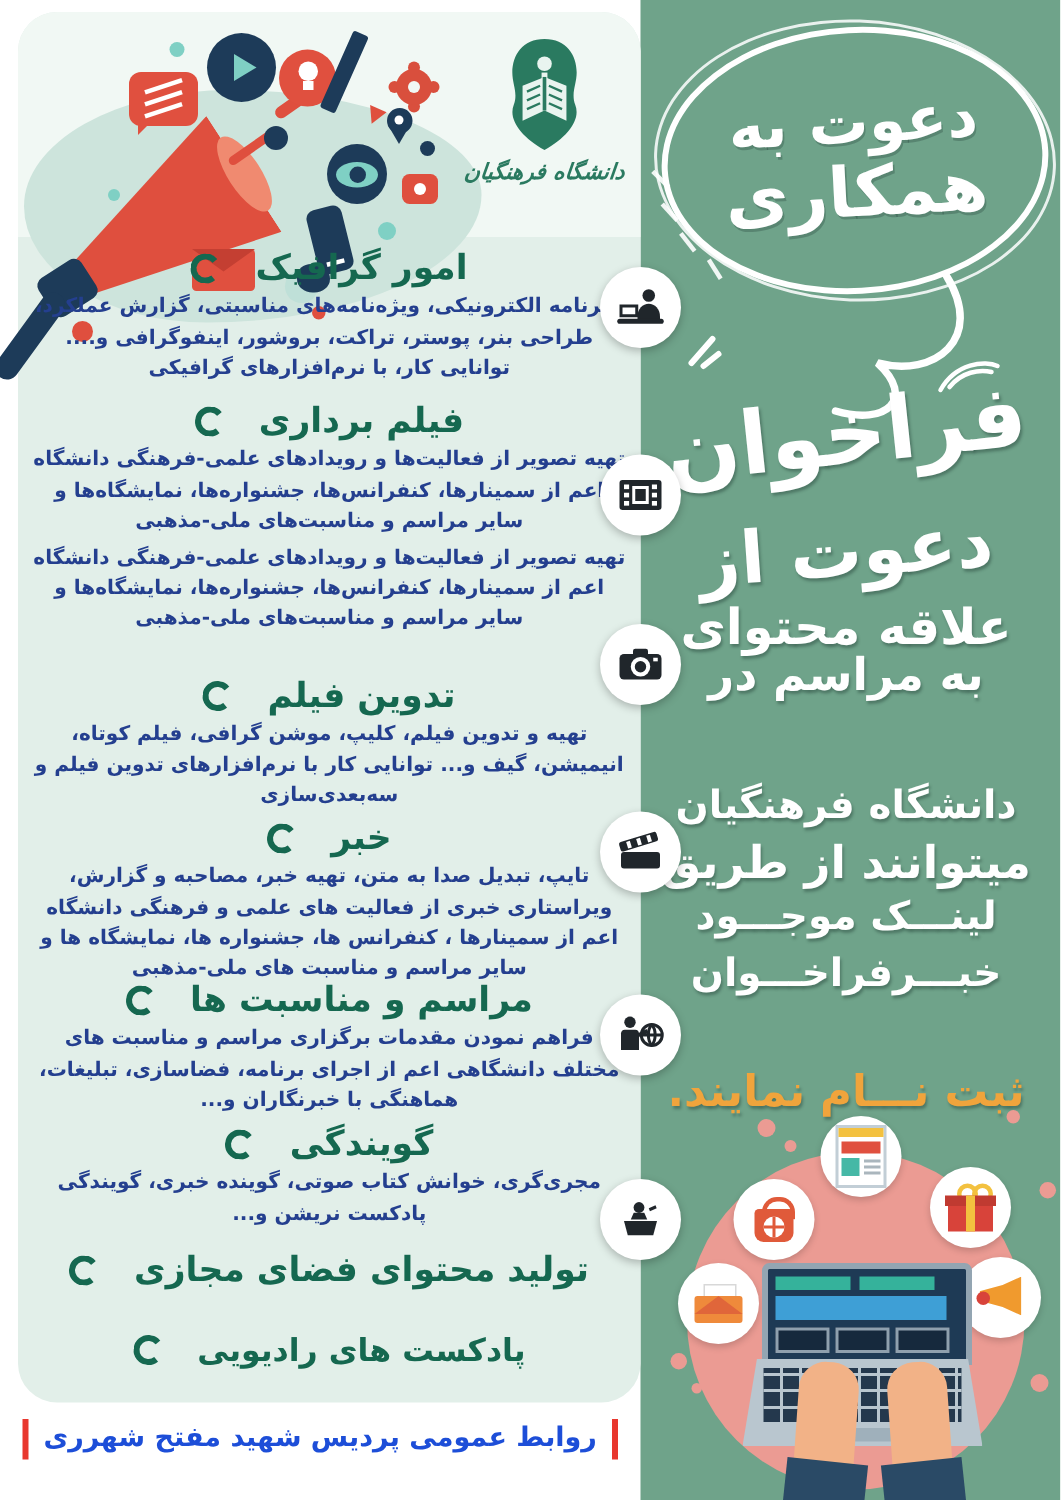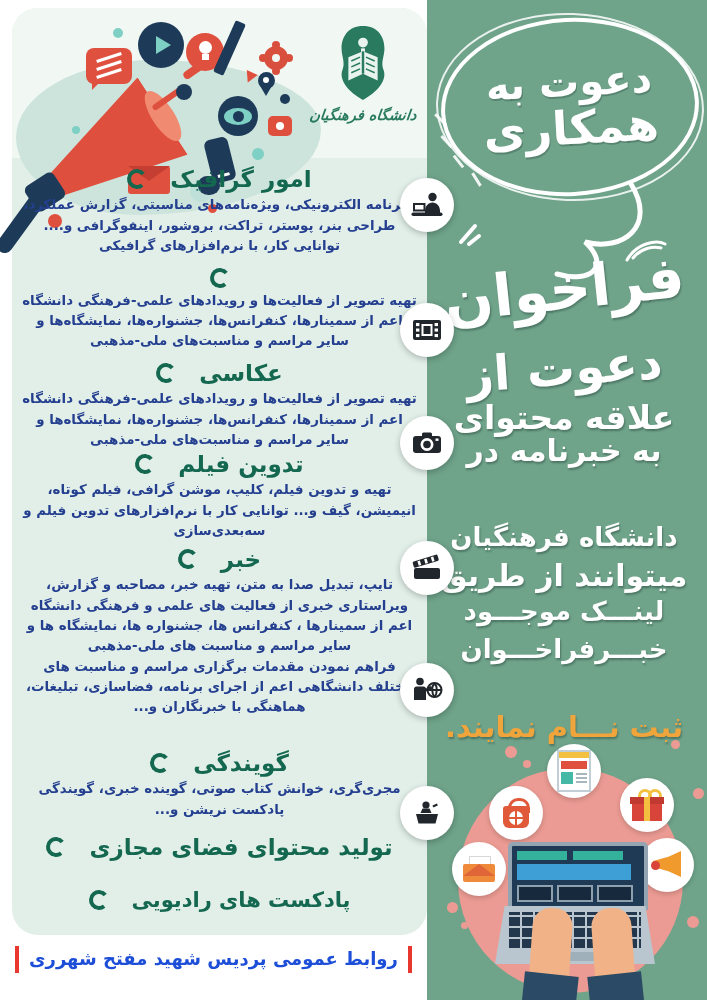--- a/index.html
+++ b/index.html
@@ -79,21 +79,21 @@
     <svg class="abs" style="left:28px;top:214px" width="50" height="34" viewBox="0 0 50 34">
       <path d="M6 28 L20 12 M14 30 L24 22" stroke="#fff" stroke-width="4" fill="none" stroke-linecap="round"></path>
     </svg>
     <svg class="abs" style="left:196px;top:236px" width="46" height="28" viewBox="0 0 46 28">
       <path d="M4 24 C14 6 34 4 42 8 M10 22 C18 12 30 10 38 12" stroke="#fff" stroke-width="3" fill="none" stroke-linecap="round"></path>
     </svg>
 
     <div class="cl" style="top:255px;font-size:58px;transform:rotate(-6deg)">فراخوان</div>
     <div class="cl" style="top:340px;font-size:48px;transform:rotate(-4deg)">دعوت از</div>
     <div class="cl" style="top:398px;font-size:33px">علاقه محتوای</div>
-    <div class="cl" style="top:433px;font-size:30px">به خبرنامه در</div>
+    <div class="cl" style="top:433px;font-size:30px">به مراسم در</div>
     <div class="cl" style="top:522px;font-size:26px">دانشگاه فرهنگیان</div>
     <div class="cl" style="top:558px;font-size:30px">میتوانند از طریق</div>
     <div class="cl" style="top:596px;font-size:26px">لینـــک موجـــود</div>
     <div class="cl" style="top:634px;font-size:26px">خبـــرفراخـــوان</div>
     <div class="cl orange" style="top:710px;font-size:29px">ثبت نـــام نمایند.</div>
 
     <div class="abs dot" style="left:31px;top:768px;width:225px;height:225px;background:#eb9b93;z-index:1"></div>
     <span class="abs dot" style="left:78px;top:746px;width:12px;height:12px;background:#eb9b93"></span>
     <span class="abs dot" style="left:96px;top:760px;width:8px;height:8px;background:#eb9b93"></span>
     <span class="abs dot" style="left:244px;top:740px;width:9px;height:9px;background:#eb9b93"></span>
@@ -237,46 +237,47 @@
 
     <div class="sec" style="top:158px">
       <div class="sec-h">
           <span>امور گرافیک</span>
           <span class="c-mark"></span>
         </div>
       <div class="sec-b">خبرنامه الکترونیکی، ویژه‌نامه‌های مناسبتی، گزارش عملکرد، طراحی بنر، پوستر، تراکت، بروشور، اینفوگرافی و.... توانایی کار، با نرم‌افزارهای گرافیکی</div>
     </div>
     <div class="sec" style="top:260px">
       <div class="sec-h">
+          <span>فیلم برداری</span>
           <span class="c-mark"></span>
         </div>
       <div class="sec-b">تهیه تصویر از فعالیت‌ها و رویدادهای علمی-فرهنگی دانشگاه اعم از سمینارها، کنفرانس‌ها، جشنواره‌ها، نمایشگاه‌ها و سایر مراسم و مناسبت‌های ملی-مذهبی</div>
     </div>
     <div class="sec" style="top:352px">
-      <div class="sec-h">
-          <span>عکاسی</span>
-          <span class="c-mark"></span>
-        </div>
       <div class="sec-b">تهیه تصویر از فعالیت‌ها و رویدادهای علمی-فرهنگی دانشگاه اعم از سمینارها، کنفرانس‌ها، جشنواره‌ها، نمایشگاه‌ها و سایر مراسم و مناسبت‌های ملی-مذهبی</div>
     </div>
     <div class="sec" style="top:443px">
       <div class="sec-h">
           <span>تدوین فیلم</span>
           <span class="c-mark"></span>
         </div>
       <div class="sec-b">تهیه و تدوین فیلم، کلیپ، موشن گرافی، فیلم کوتاه، انیمیشن، گیف و... توانایی کار با نرم‌افزارهای تدوین فیلم و سه‌بعدی‌سازی</div>
     </div>
     <div class="sec" style="top:538px">
       <div class="sec-h">
           <span>خبر</span>
           <span class="c-mark"></span>
         </div>
       <div class="sec-b">تایپ، تبدیل صدا به متن، تهیه خبر، مصاحبه و گزارش، ویراستاری خبری از فعالیت های علمی و فرهنگی دانشگاه اعم از سمینارها ، کنفرانس ها، جشنواره ها، نمایشگاه ها و سایر مراسم و مناسبت های ملی-مذهبی</div>
     </div>
     <div class="sec" style="top:646px">
+      <div class="sec-h">
+          <span>مراسم و مناسبت ها</span>
+          <span class="c-mark"></span>
+        </div>
       <div class="sec-b">فراهم نمودن مقدمات برگزاری مراسم و مناسبت های مختلف دانشگاهی اعم از اجرای برنامه، فضاسازی، تبلیغات، هماهنگی با خبرنگاران و...</div>
     </div>
     <div class="sec" style="top:742px">
       <div class="sec-h">
           <span>گویندگی</span>
           <span class="c-mark"></span>
         </div>
       <div class="sec-b">مجری‌گری، خوانش کتاب صوتی، گوینده خبری، گویندگی پادکست نریشن و...</div>
     </div>
     <div class="sec" style="top:880px">

